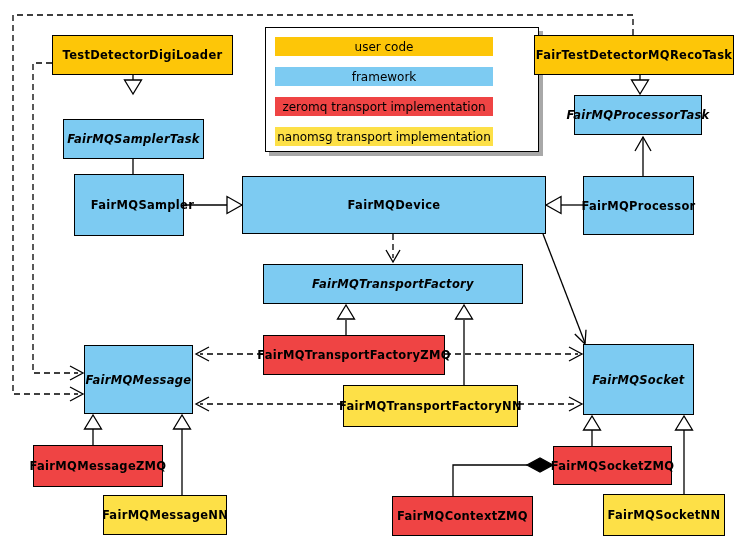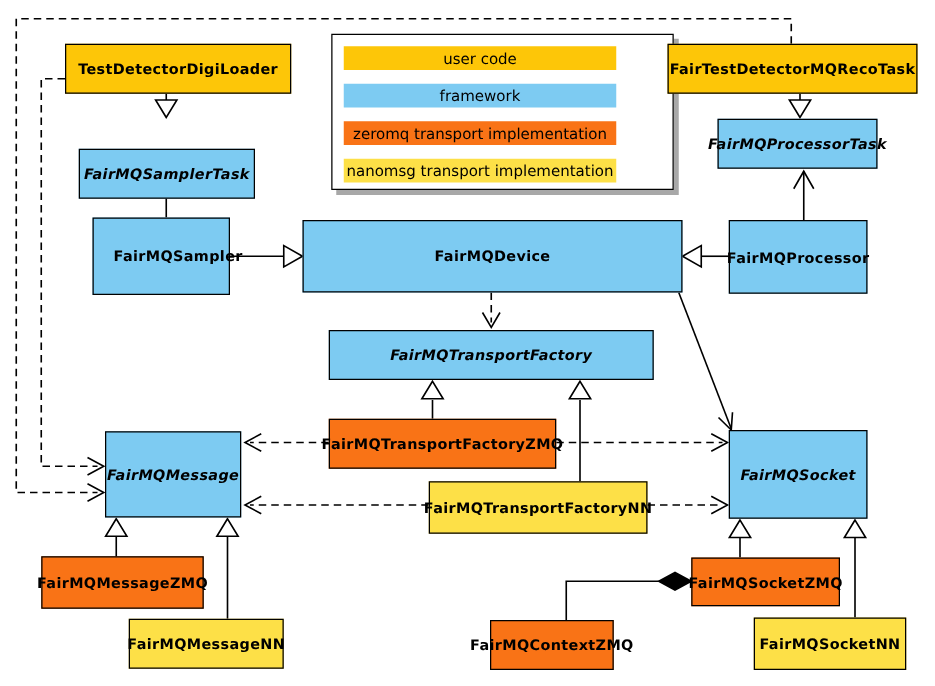--- a/index.html
+++ b/index.html
@@ -10,21 +10,21 @@
   .edges{position:absolute;left:0;top:0;width:748px;height:549px;}
   .node{
     position:absolute;display:flex;align-items:center;justify-content:center;
     border:1.5px solid #000;box-sizing:border-box;color:#000;
     font-size:11.5px;font-weight:bold;letter-spacing:0.3px;text-align:center;
     white-space:nowrap;
   }
   .abstract{font-style:italic;}
   .c-user{background:#FDC608;}
   .c-fw{background:#7DCBF2;}
-  .c-zmq{background:#f97316;text-align:right;}
+  .c-zmq{background:#ef4444;text-align:right;}
   .c-nn{background:#fde047;}
   .legend{
     position:absolute;left:265px;top:27px;width:274px;height:125px;
     background:#fff;border:1px solid #000;box-sizing:border-box;
     box-shadow:4px 4px 0 #a8a8a8;
   }
   .legend .bar{
     position:absolute;left:9px;width:218px;height:19px;
     display:flex;align-items:center;justify-content:center;
     font-size:12px;color:#000;white-space:nowrap;
@@ -184,17 +184,17 @@
   </div>
   <div class="node c-nn" style="left:103px;top:495px;width:124px;height:40px;">
     <span>FairMQMessageNN</span>
   </div>
   <div class="node c-zmq" style="left:553px;top:446px;width:119px;height:39px;">
     <span>FairMQSocketZMQ</span>
   </div>
   <div class="node c-nn" style="left:603px;top:494px;width:122px;height:42px;">
     <span>FairMQSocketNN</span>
   </div>
-  <div class="node c-zmq" style="left:392px;top:496px;width:99px;height:40px;">
+  <div class="node c-zmq" style="left:392px;top:496px;width:141px;height:40px;">
     <span>FairMQContextZMQ</span>
   </div>
 
 </div>
 
 </body></html>

